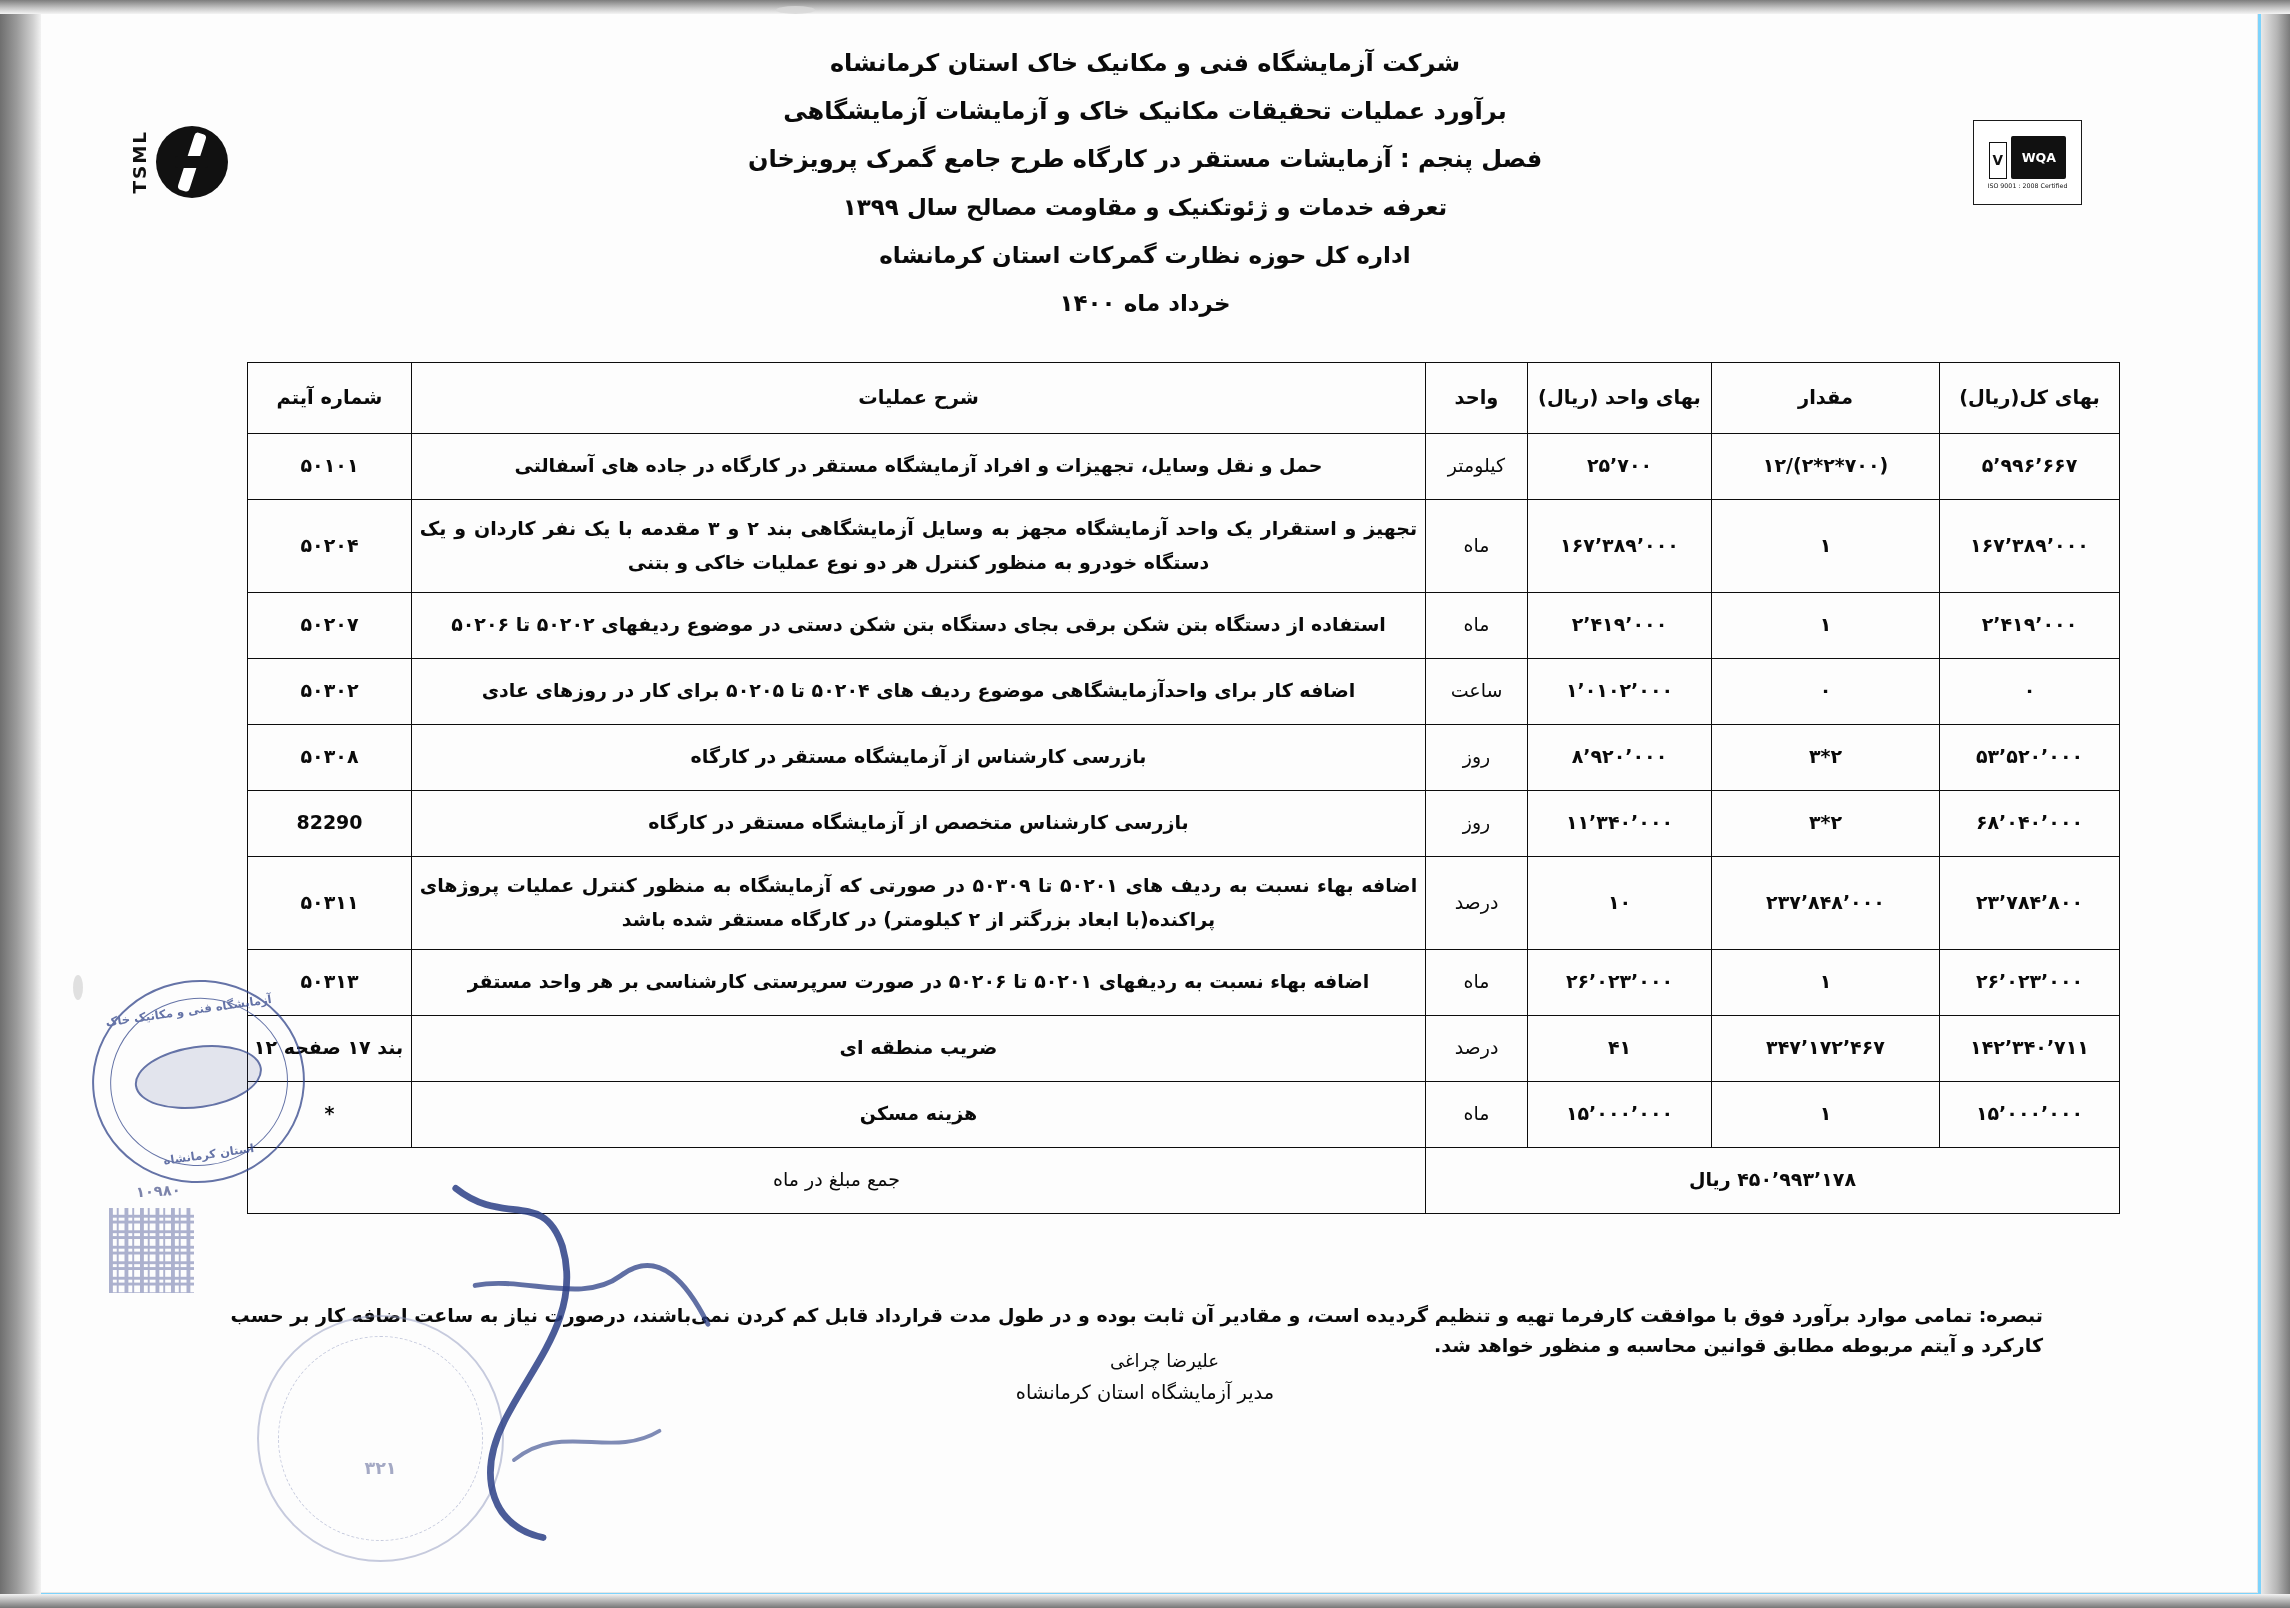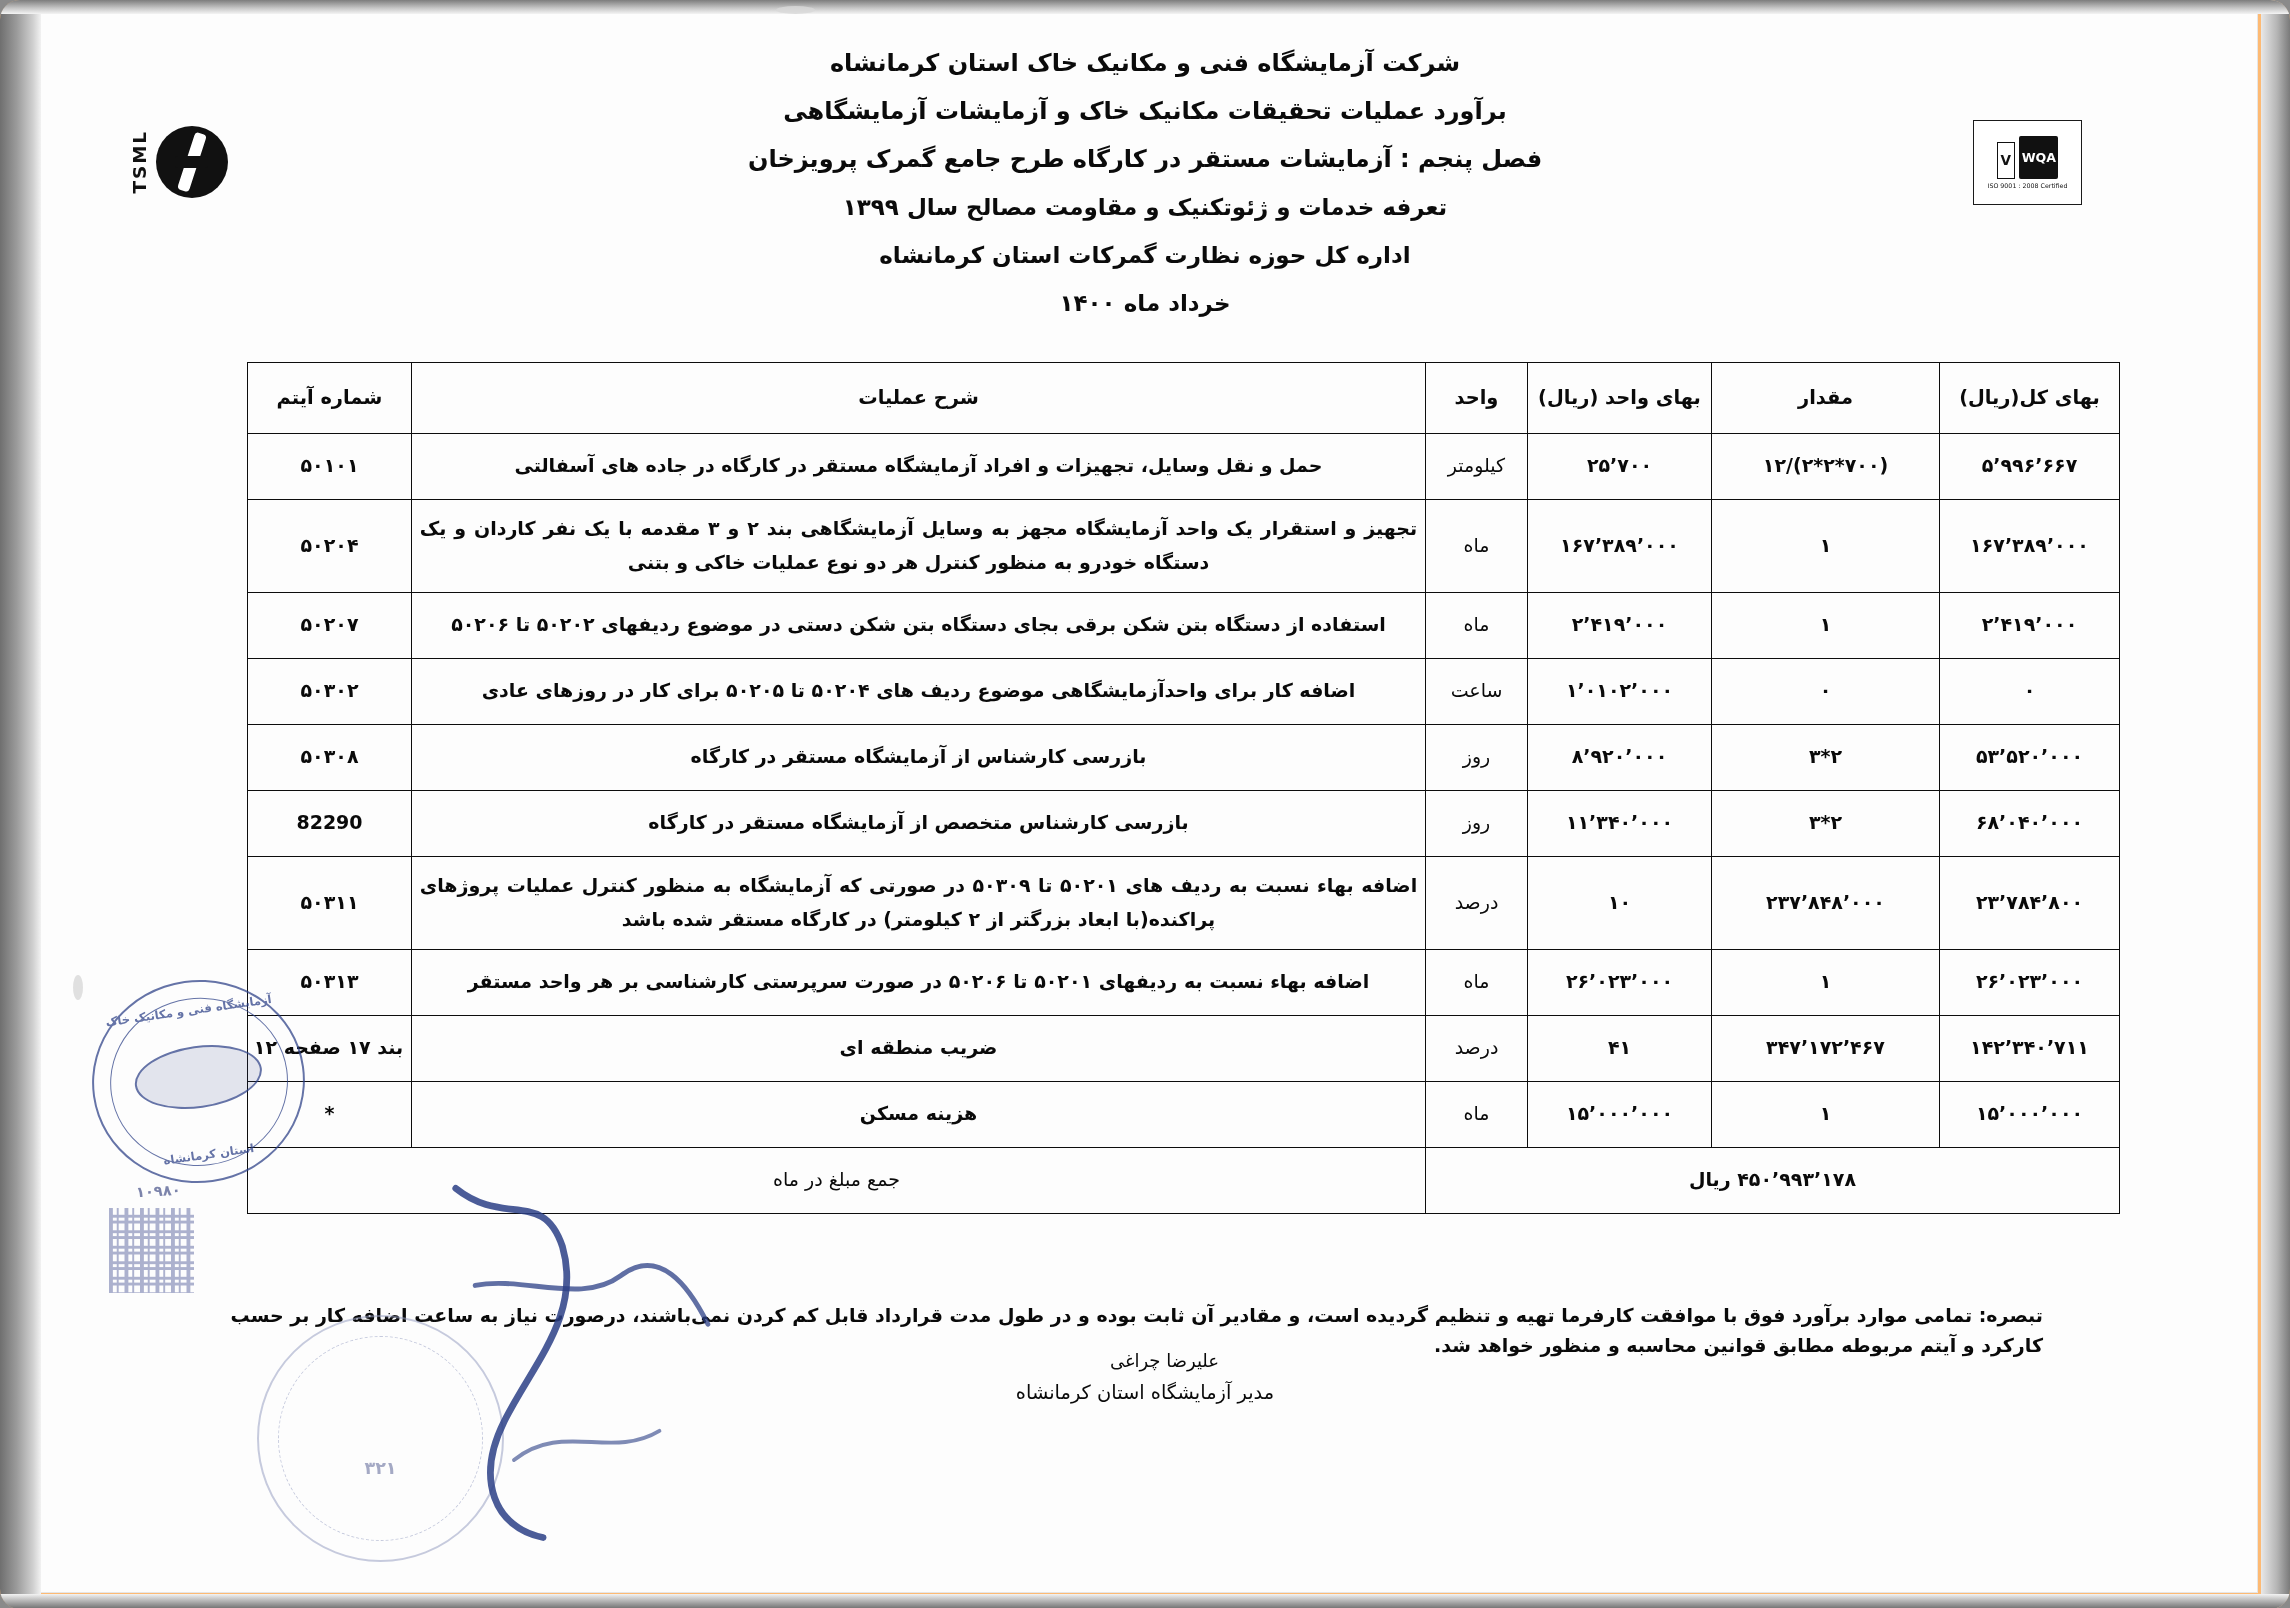--- a/index.html
+++ b/index.html
@@ -7,23 +7,22 @@
     padding: 0;
     background: #8a8a8a;
   }
   body {
     font-family: "DejaVu Sans", "Liberation Sans", sans-serif;
   }
   .page {
     position: relative;
     width: 2290px;
     height: 1609px;
-    background: #fdba74;
+    background: #7dd3fc;
     overflow: hidden;
-    border-radius: 20px;
   }
   
   .paper {
     position: absolute;
     left: 35px;
     top: 9.7px;
     width: 2222px;
     height: 1582px;
     background: #fdfdfd;
     box-shadow: 0 0 0 1px #e6e6e6;
@@ -85,21 +84,21 @@
     align-items: center;
     justify-content: center;
     overflow: hidden;
   }
   .wqa-logo .wqa-row {
     display: flex;
     align-items: flex-end;
     gap: 3.9px;
   }
   .wqa-logo .wqa-mark {
-    width: 39px; height: 43px;
+    width: 55px; height: 43px;
     background: #111;
     color: #fff;
     font-size: 12.6px;
     font-weight: bold;
     display: flex;
     align-items: center;
     justify-content: center;
     border-radius: 1.9px;
   }
   .wqa-logo .wqa-text {

